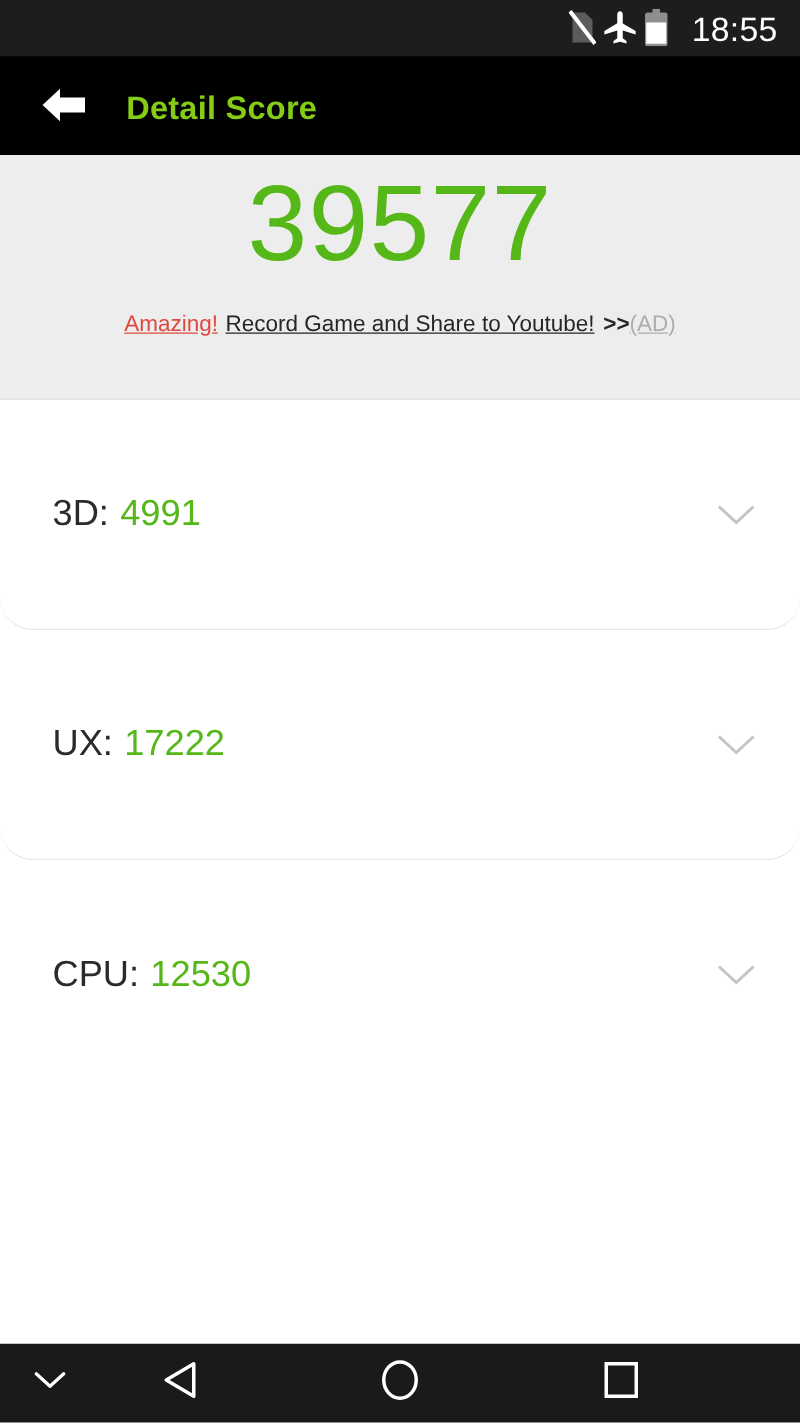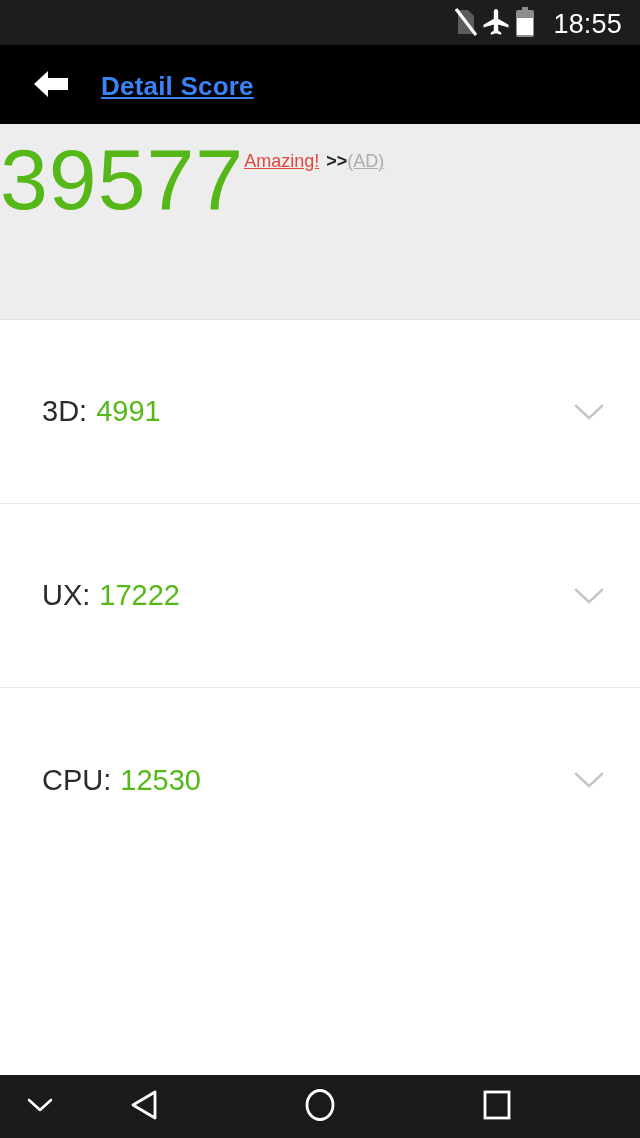--- a/index.html
+++ b/index.html
@@ -75,34 +75,34 @@
   }
   .back-btn {
     width: 42px;
     height: 42px;
     display: flex;
     align-items: center;
     justify-content: center;
     cursor: pointer;
   }
   .title-text {
-    color: #3b82f6;
+    color: #84cc16;
     font-size: 26px;
     font-weight: bold;
     margin-left: 29px;
     letter-spacing: 0.2px;
-    text-decoration: underline;
   }
 
   
   .score-panel {
     flex: 0 0 196px;
     background: #ededed;
     display: flex;
-    align-items: flex-start;
+    flex-direction: column;
+    align-items: center;
     position: relative;
     border-bottom: 1px solid #e2e2e2;
     box-sizing: border-box;
   }
   .total-score {
     color: #55b818;
     font-size: 86px;
     line-height: 1;
     font-weight: 400;
     margin-top: 12px;
@@ -147,20 +147,21 @@
   .detail-row {
     height: 184px;
     flex: 0 0 184px;
     display: flex;
     align-items: center;
     justify-content: space-between;
     padding: 0 34px 0 42px;
     box-sizing: border-box;
     border-bottom: 1px solid #e8e8e8;
     cursor: pointer;
+    border-radius: 26px;
   }
   .detail-row:last-child {
     border-bottom: none;
   }
   .row-text {
     font-size: 29px;
     line-height: 1;
     white-space: nowrap;
   }
   .row-label {
@@ -239,20 +240,21 @@
         </svg>
       </span>
     </div>
     <div class="title-text">Detail Score</div>
   </div>
 
   <div class="score-panel">
     <div class="total-score">39577</div>
     <div class="ad-line">
       <span class="ad-amazing">Amazing!</span>
+      <span class="ad-main">Record Game and Share to Youtube!</span>
       <span class="ad-arrows">&gt;&gt;</span>
       <span class="ad-tag">(AD)</span>
     </div>
   </div>
 
   <div class="detail-list">
 
     <div class="detail-row">
       <div class="row-text">
         <span class="row-label">3D:</span><span class="row-value">4991</span>

